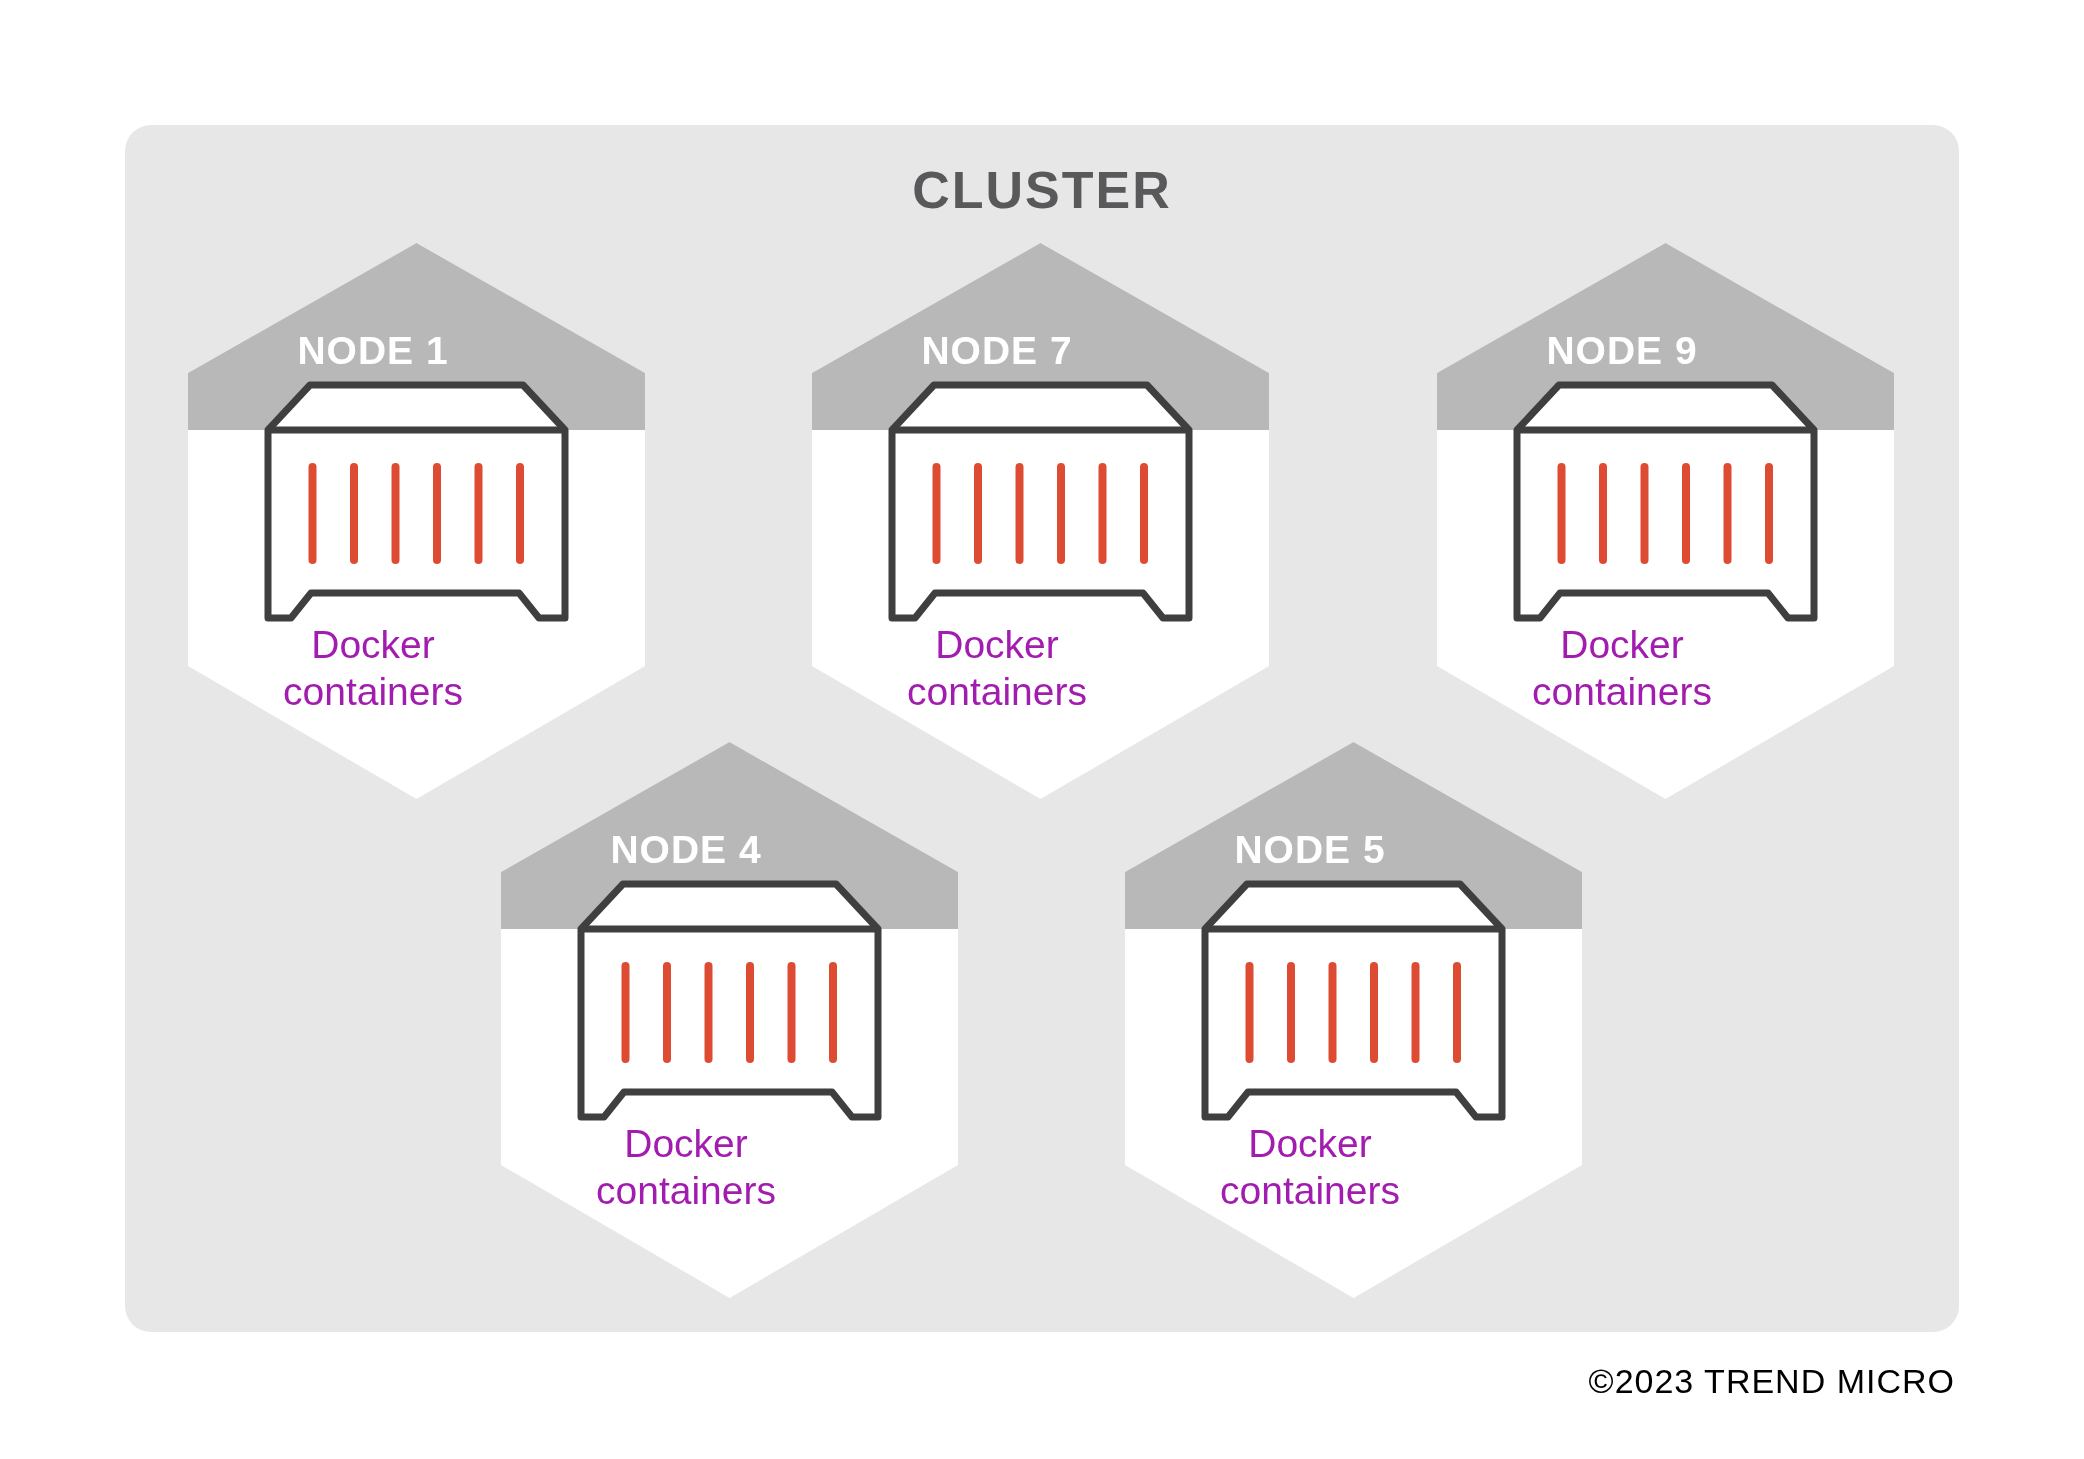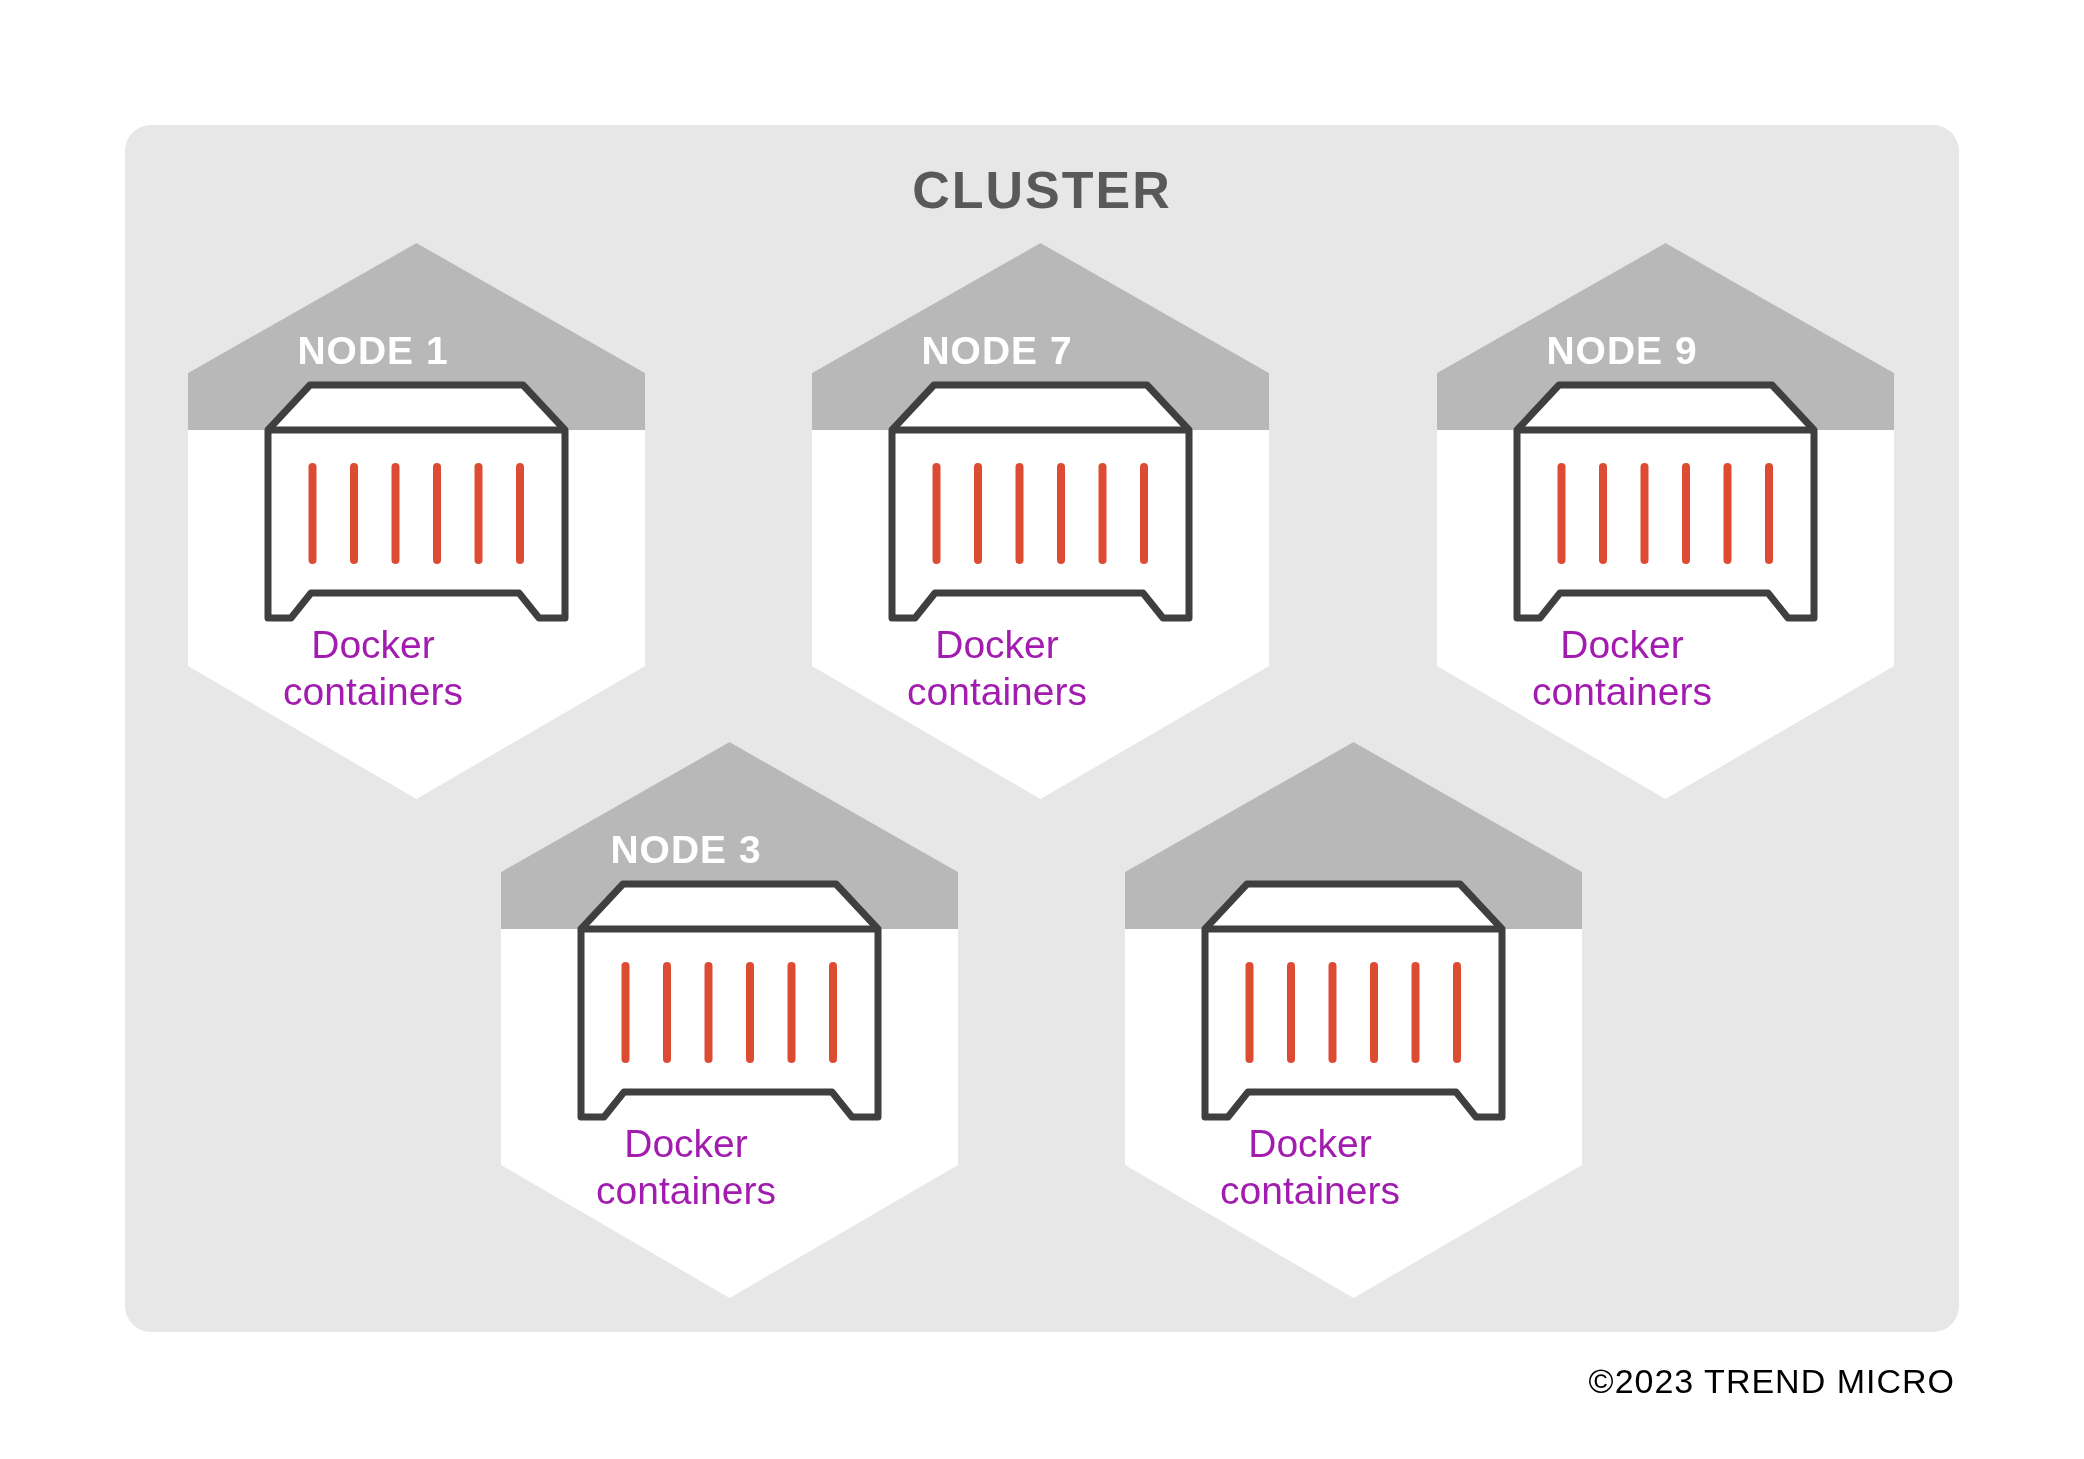--- a/index.html
+++ b/index.html
@@ -161,39 +161,40 @@
         <g stroke="#de4b33" stroke-width="8" stroke-linecap="round">
           <line x1="44.5" y1="82" x2="44.5" y2="175"></line>
           <line x1="86" y1="82" x2="86" y2="175"></line>
           <line x1="127.5" y1="82" x2="127.5" y2="175"></line>
           <line x1="169" y1="82" x2="169" y2="175"></line>
           <line x1="210.5" y1="82" x2="210.5" y2="175"></line>
           <line x1="252" y1="82" x2="252" y2="175"></line>
         </g>
       </g>
     </svg>
-    <div class="node-label">NODE 3</div>
+    <div class="node-label">NODE 4</div>
     <div class="node-caption">Docker containers</div>
   </div>
 
   <div class="hex" style="left:1125px; top:742px;">
     <svg width="457" height="556" viewBox="0 0 457 556">
       <polygon points="228.5,0 457,130 457,423 228.5,556 0,423 0,130" fill="#ffffff"></polygon>
       <polygon points="228.5,0 457,130 457,187 0,187 0,130" fill="#b8b8b8"></polygon>
       <g transform="translate(80,142)">
         <path d="M0,45 L42,0 L255,0 L297,45 L297,233 L271,233 L251,208 L43,208 L23,233 L0,233 Z" fill="#ffffff" stroke="#3f3f3f" stroke-width="7" stroke-linejoin="round"></path>
         <line x1="0" y1="45" x2="297" y2="45" stroke="#3f3f3f" stroke-width="7"></line>
         <g stroke="#de4b33" stroke-width="8" stroke-linecap="round">
           <line x1="44.5" y1="82" x2="44.5" y2="175"></line>
           <line x1="86" y1="82" x2="86" y2="175"></line>
           <line x1="127.5" y1="82" x2="127.5" y2="175"></line>
           <line x1="169" y1="82" x2="169" y2="175"></line>
           <line x1="210.5" y1="82" x2="210.5" y2="175"></line>
           <line x1="252" y1="82" x2="252" y2="175"></line>
         </g>
       </g>
     </svg>
+    <div class="node-label">NODE 5</div>
     <div class="node-caption">Docker containers</div>
   </div>
 
   <div class="copyright">©2023 TREND MICRO</div>
 
 </div>
 
 </body></html>

